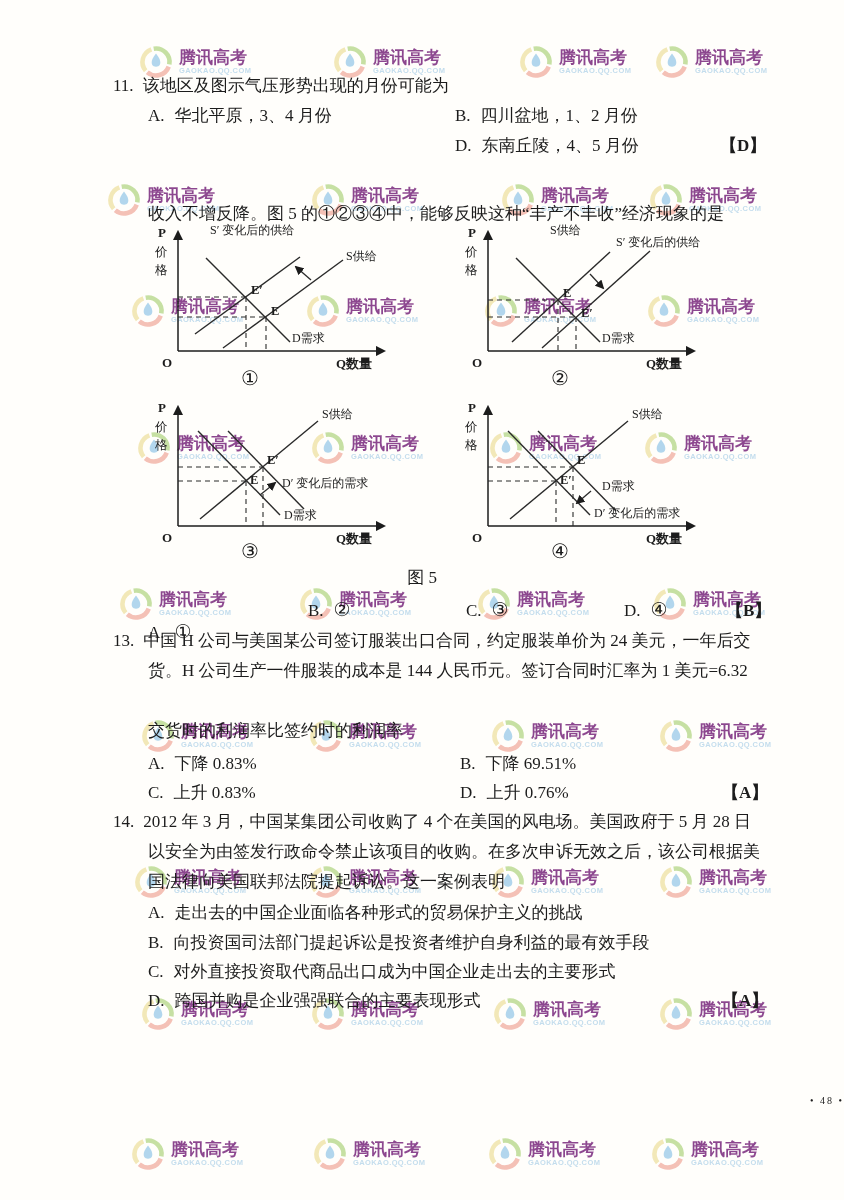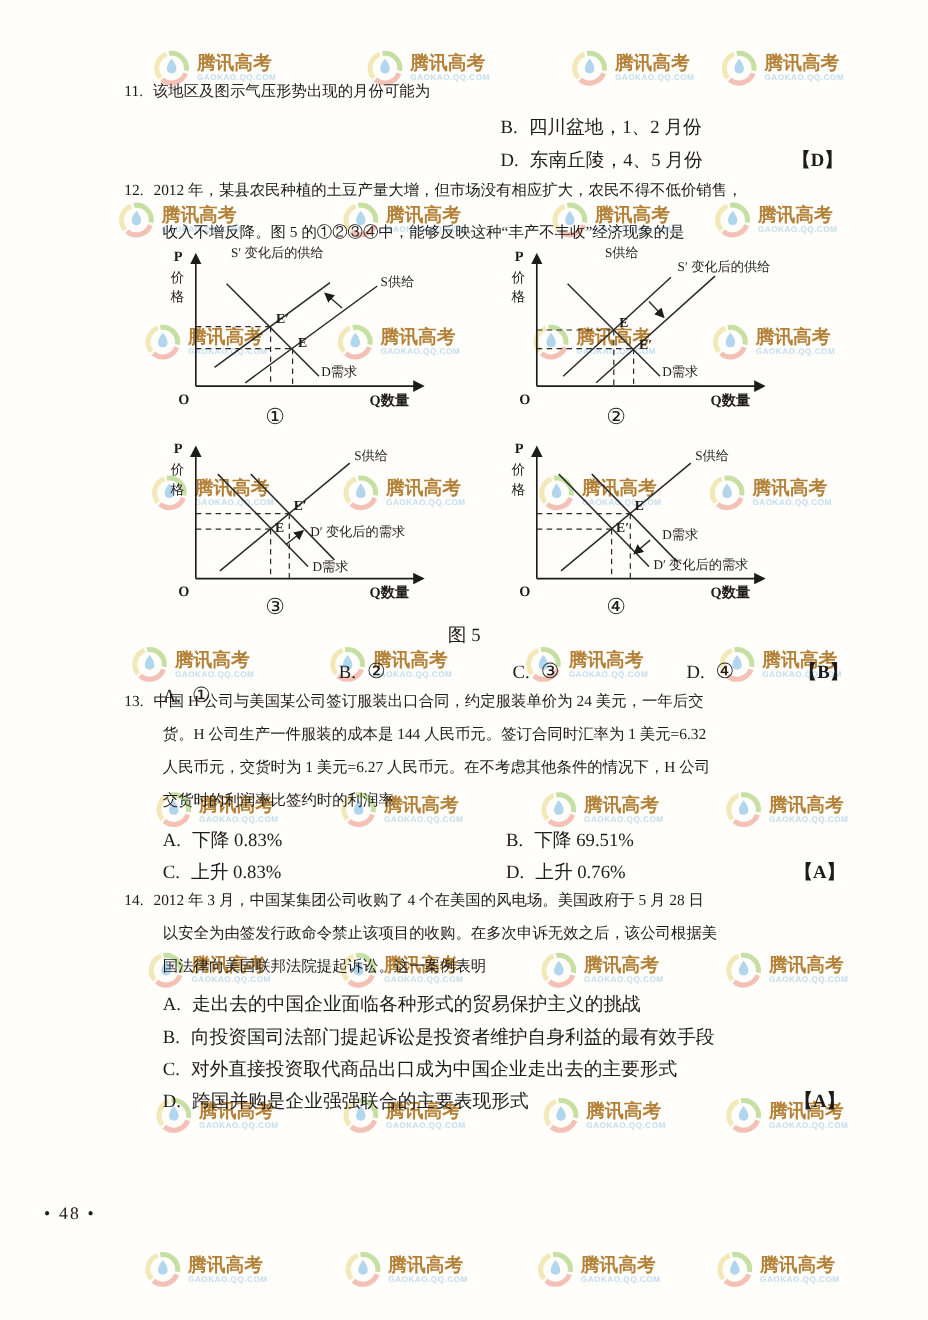--- a/index.html
+++ b/index.html
@@ -2,32 +2,32 @@
 <html><head>
 <meta charset="utf-8">
 <style>
   html,body{margin:0;padding:0;background:#e8e8e8;}
   .page{position:relative;width:844px;height:1200px;background:#fffefb;overflow:hidden;
         font-family:"Liberation Serif","DejaVu Serif",serif;color:#1c1c1c;}
   .wm-layer{position:absolute;inset:0;z-index:0;pointer-events:none;}
   .content{position:absolute;inset:0;z-index:1;}
   .wm{position:absolute;display:flex;align-items:center;gap:5px;opacity:.8;}
   .wm-logo{width:36px;height:36px;display:block;}
-  .wm-brand{display:block;font:700 17px "Liberation Sans",sans-serif;color:#a16207;line-height:1;}
+  .wm-brand{display:block;font:700 17px "Liberation Sans",sans-serif;color:#701a75;line-height:1;}
   .wm-site{display:block;font:700 7.5px "Liberation Sans",sans-serif;color:#b5d5ea;letter-spacing:.4px;margin-top:0;}
-  .line{position:absolute;font-size:14px;white-space:nowrap;}
+  .line{position:absolute;font-size:17px;white-space:nowrap;}
   .qnum{margin-right:9px;}
   .opt{position:absolute;font-size:17px;white-space:nowrap;}
   .opt-label{margin-right:10px;}
   .answer{position:absolute;font-size:17px;font-weight:700;white-space:nowrap;}
   .fig-caption{position:absolute;left:0;width:844px;text-align:center;font-size:17px;}
   .circled{position:absolute;width:220px;text-align:center;font-size:20px;}
   .fig-opt .opt-text{font-size:19px;}
-  .footer{position:absolute;left:0;top:1095px;width:844px;text-align:left;
-          font-size:16px;padding-left:40px;box-sizing:border-box;letter-spacing:2px;}
+  .footer{position:absolute;left:0;top:1095px;width:844px;text-align:right;
+          font-size:10px;padding-left:40px;box-sizing:border-box;letter-spacing:2px;}
   .diagram{position:absolute;}
   svg text{font-size:12px;fill:#1c1c1c;font-family:"Liberation Serif","DejaVu Serif",serif;}
   svg text.cjk{font-size:12.5px;}
   svg text.axisq{font-size:13px;font-weight:700;}
   svg text.axisp{font-size:13px;font-weight:700;}
   svg text.pt{font-size:12.5px;font-weight:700;}
   svg line.curve{stroke:#2a2a2a;stroke-width:1.4;}
   svg line.axis{stroke:#1c1c1c;stroke-width:1.5;}
   svg line.dash{stroke:#2a2a2a;stroke-width:1.1;stroke-dasharray:5 4;}
   svg line.shift{stroke:#2a2a2a;stroke-width:1.3;}
@@ -541,31 +541,31 @@
       <span class="wm-site">GAOKAO.QQ.COM</span>
     </span>
   </div>
     </div>
 
   <div class="content">
 
     <div class="line" style="left:113px;top:74px">
       <span class="qnum">11.</span><span>该地区及图示气压形势出现的月份可能为</span>
     </div>
+    <div class="opt" style="left:148px;top:104px">
+      <span class="opt-label">A.</span><span>华北平原，3、4 月份</span>
+    </div>
     <div class="opt" style="left:455px;top:104px">
       <span class="opt-label">B.</span><span>四川盆地，1、2 月份</span>
     </div>
     <div class="opt" style="left:455px;top:134px">
       <span class="opt-label">D.</span><span>东南丘陵，4、5 月份</span>
     </div>
     <div class="answer" style="left:720px;top:134px">【D】</div>
 
-    <div class="line" style="left:113px;top:164px">
-      <span class="qnum">12.</span><span>2012 年，某县农民种植的土豆产量大增，但市场没有相应扩大，农民不得不低价销售，</span>
-    </div>
     <div class="line" style="left:148px;top:202px">收入不增反降。图 5 的①②③④中，能够反映这种“丰产不丰收”经济现象的是</div>
 
     <svg class="diagram" style="left:140px;top:216px" width="300" height="160" viewBox="0 0 300 160">
       <defs>
           <marker id="ar1" viewBox="0 0 10 10" refX="8" refY="5" markerWidth="7" markerHeight="7" orient="auto">
             <path d="M0,0 L10,5 L0,10 z" fill="#1c1c1c"></path>
           </marker>
         </defs>
       <line class="axis" x1="38" y1="135" x2="38" y2="16" marker-end="url(#ar1)"></line>
       <line class="axis" x1="38" y1="135" x2="244" y2="135" marker-end="url(#ar1)"></line>
@@ -689,21 +689,20 @@
     </div>
     <div class="opt fig-opt" style="left:624px;top:598px">
       <span class="opt-label">D.</span><span class="opt-text">④</span>
     </div>
     <div class="answer" style="left:726px;top:599px">【B】</div>
 
     <div class="line" style="left:113px;top:629px">
       <span class="qnum">13.</span><span>中国 H 公司与美国某公司签订服装出口合同，约定服装单价为 24 美元，一年后交</span>
     </div>
     <div class="line" style="left:148px;top:659px">货。H 公司生产一件服装的成本是 144 人民币元。签订合同时汇率为 1 美元=6.32</div>
-    <div class="line" style="left:148px;top:689px">人民币元，交货时为 1 美元=6.27 人民币元。在不考虑其他条件的情况下，H 公司</div>
     <div class="line" style="left:148px;top:719px">交货时的利润率比签约时的利润率</div>
     <div class="opt" style="left:148px;top:752px">
       <span class="opt-label">A.</span><span>下降 0.83%</span>
     </div>
     <div class="opt" style="left:460px;top:752px">
       <span class="opt-label">B.</span><span>下降 69.51%</span>
     </div>
     <div class="opt" style="left:148px;top:781px">
       <span class="opt-label">C.</span><span>上升 0.83%</span>
     </div>

